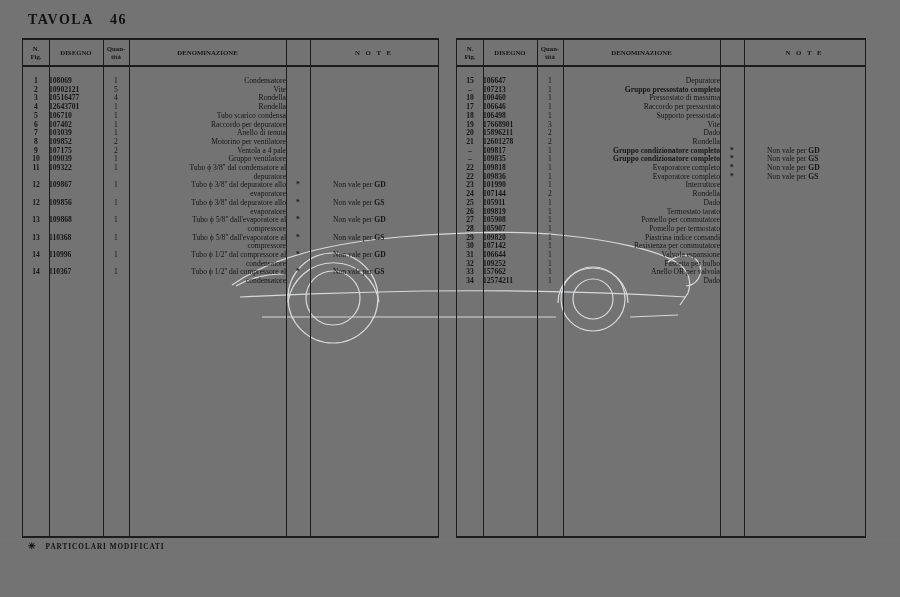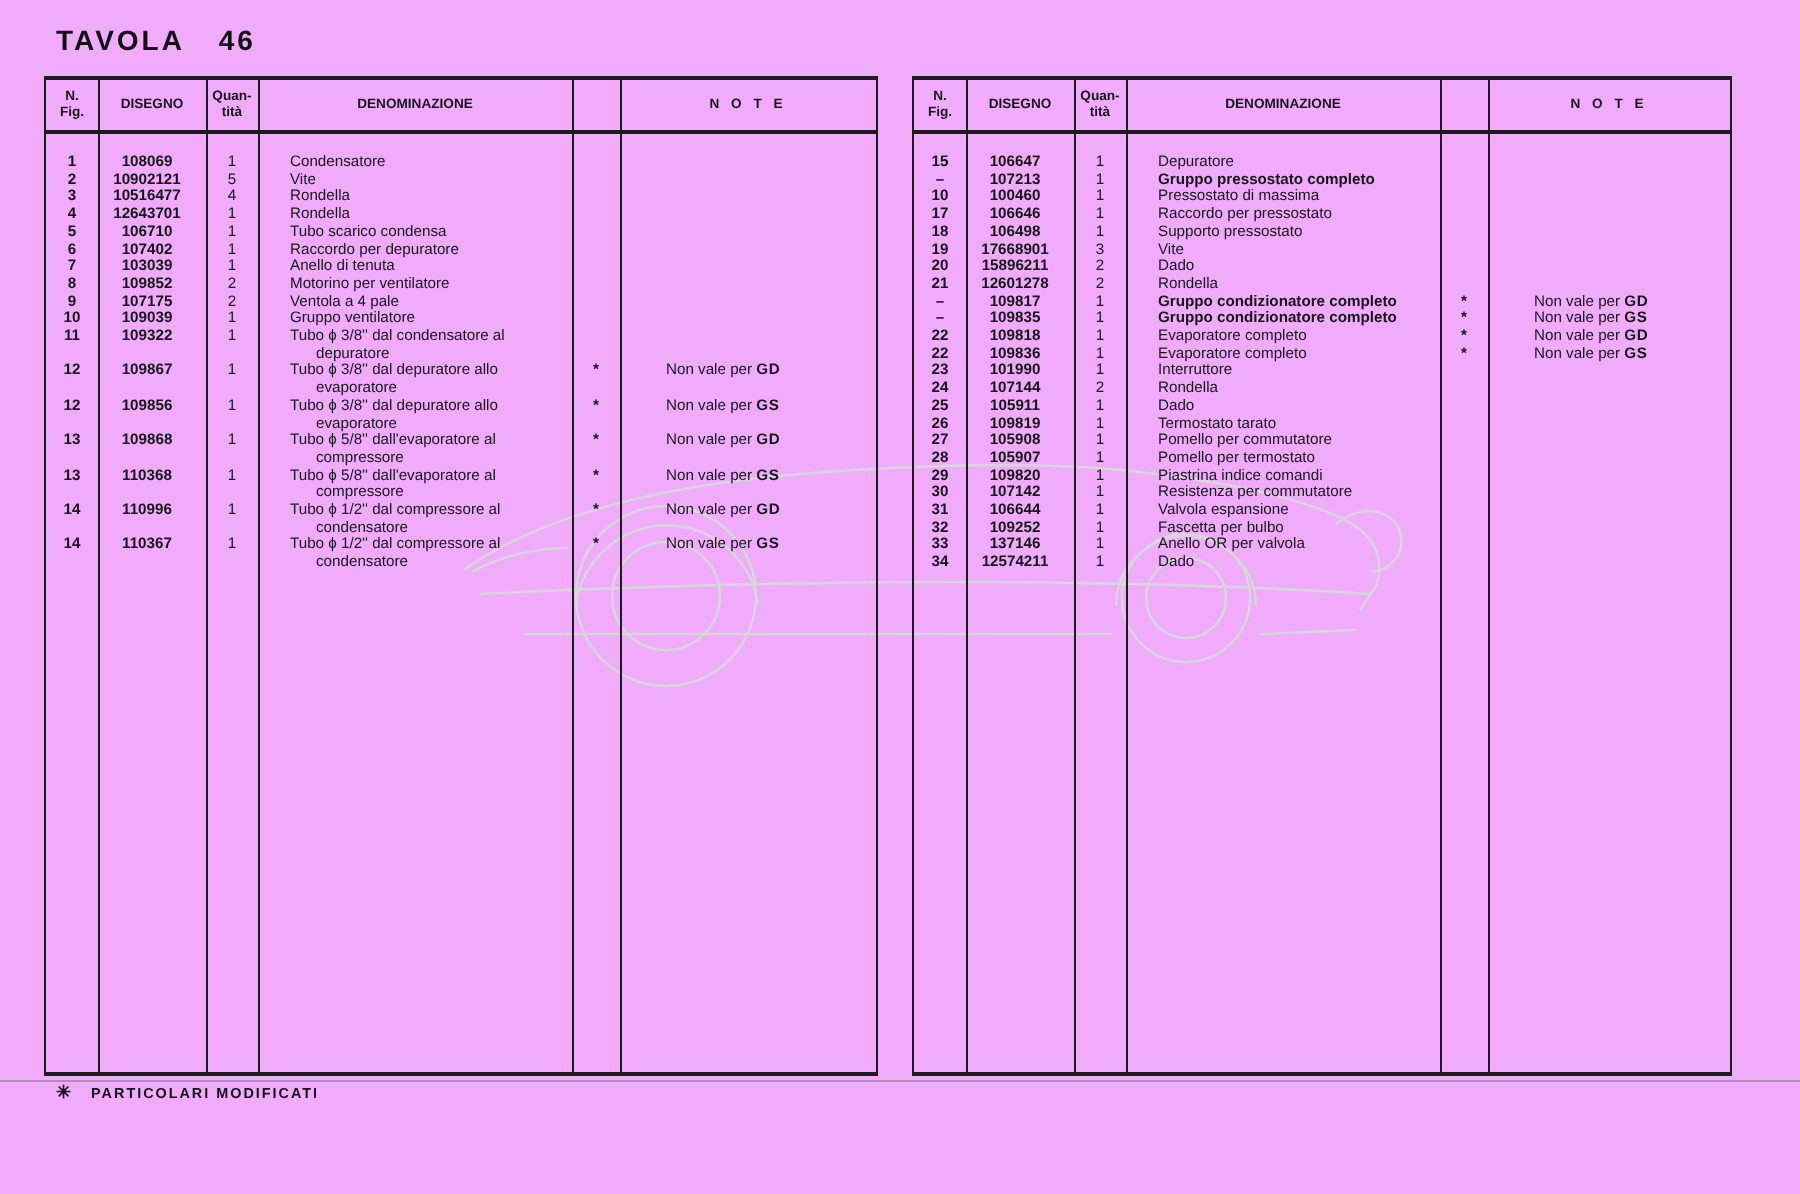--- a/index.html
+++ b/index.html
@@ -4,21 +4,21 @@
 <style>
   html,body{margin:0;padding:0;}
   body{
     width:900px;height:597px;
     background:#ffffff;
     font-family:"Liberation Sans", sans-serif;
     color:#161616;
     position:relative;
     overflow:hidden;
   }
-  .page{position:absolute;inset:0;background:#f0abfc;}
+  .page{position:absolute;inset:0;background:#737373;font-family:Liberation Serif, serif;}
   .title{
     position:absolute;left:28px;top:12px;
     font-size:14px;font-weight:bold;
     letter-spacing:1.5px;word-spacing:12px;
     color:#111;
   }
   .watermark{position:absolute;left:0;top:0;z-index:0;}
   .ptable{
     position:absolute;top:38px;height:500px;
     border:1px solid #1c1c1c;
@@ -38,23 +38,23 @@
     text-align:center;box-sizing:border-box;
   }
   .th{display:block;}
   .w-fig{width:26px}.w-dis{width:54px}.w-qty{width:26px}.w-den{width:157px}.w-star{width:24px}.w-note{flex:1}
   .th span{display:block;}
   .note-h{letter-spacing:2px;}
   .tbody{padding-top:10px;font-size:7.6px;line-height:8.7px;}
   .tr{display:flex;align-items:flex-start;}
   .td{display:block;box-sizing:border-box;}
   .td.fig{width:26px;text-align:center;font-weight:bold;}
-  .td.dis{width:54px;text-align:center;padding-right:5px;font-weight:bold;}
+  .td.dis{width:54px;text-align:left;padding-right:5px;font-weight:bold;}
   .td.qty{width:26px;text-align:center;}
-  .td.den{width:157px;padding-left:16px;}
+  .td.den{width:157px;padding-left:0;text-align:right;}
   .dl{display:block;}
   .dl.cont{padding-left:13px;}
   .td.star{width:24px;text-align:center;font-weight:bold;}
   .td.note{flex:1;padding-left:23px;}
   .td.note b{font-weight:bold;letter-spacing:.3px;}
   .tr.b .den{font-weight:bold;}
   .scanline{position:absolute;left:0;top:540px;width:900px;height:1px;background:#777;opacity:.55;z-index:0;}
   .footer{
     position:absolute;left:28px;top:542px;
     font-size:7.2px;font-weight:bold;letter-spacing:1px;
@@ -523,21 +523,21 @@
           <span class="td dis">109252</span>
           <span class="td qty">1</span>
           <span class="td den">
             <span class="dl">Fascetta per bulbo</span>
           </span>
           <span class="td star"></span>
           <span class="td note"></span>
         </div>
         <div class="tr">
           <span class="td fig">33</span>
-          <span class="td dis">137146</span>
+          <span class="td dis">157662</span>
           <span class="td qty">1</span>
           <span class="td den">
             <span class="dl">Anello OR per valvola</span>
           </span>
           <span class="td star"></span>
           <span class="td note"></span>
         </div>
         <div class="tr">
           <span class="td fig">34</span>
           <span class="td dis">12574211</span>

